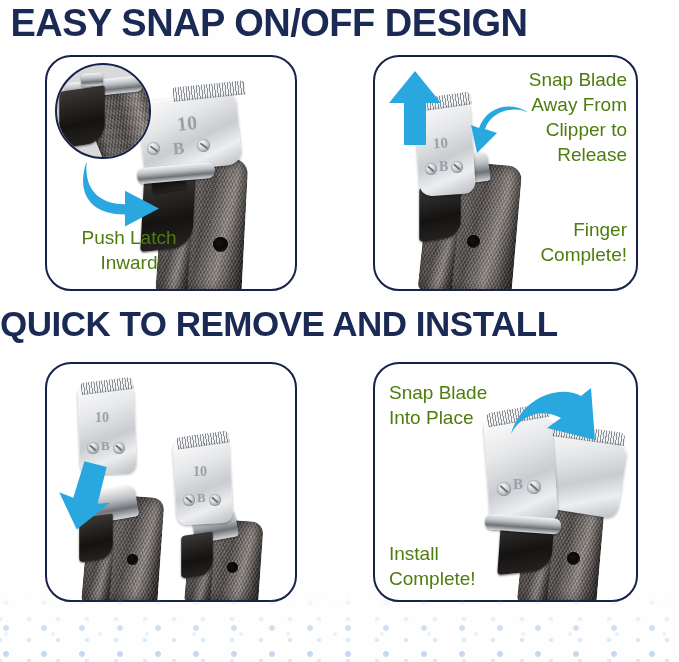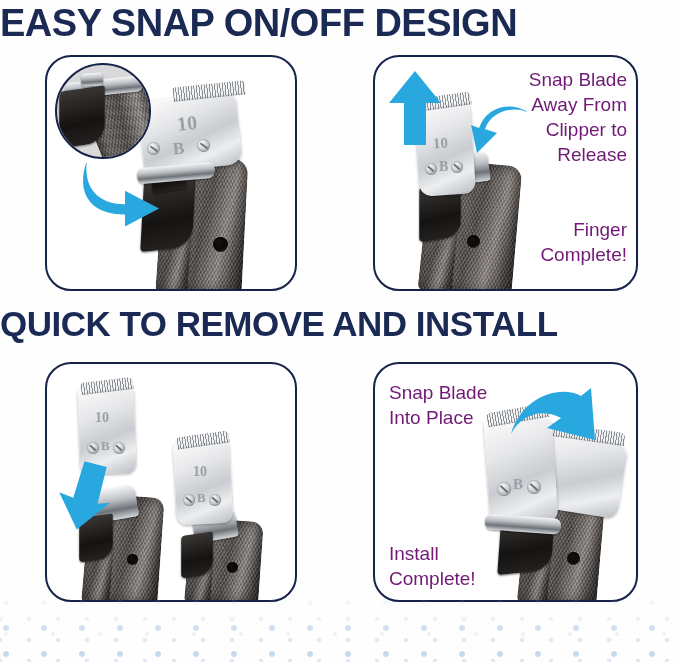--- a/index.html
+++ b/index.html
@@ -31,20 +31,21 @@
     background-position: 0 0, 11px 7px, 23px 3px;
     -webkit-mask-image: linear-gradient(to bottom, rgba(0,0,0,0) 0%, rgba(0,0,0,0.55) 28%, rgba(0,0,0,1) 70%);
     mask-image: linear-gradient(to bottom, rgba(0,0,0,0) 0%, rgba(0,0,0,0.55) 28%, rgba(0,0,0,1) 70%);
   }
 
   
   .heading {
     position: absolute;
     left: 0;
     width: 538px;
+    text-align: center;
     color: #1b2a54;
     font-family: "Liberation Sans", sans-serif;
     font-weight: bold;
     letter-spacing: -0.5px;
     white-space: nowrap;
   }
   #heading-1 { top: 2px;   font-size: 38px; }
   #heading-2 { top: 304px; font-size: 35px; }
 
   
@@ -56,21 +57,21 @@
     overflow: hidden;
   }
   #panel-tl { left: 45px;  top: 55px;  width: 248px; height: 232px; }
   #panel-tr { left: 373px; top: 55px;  width: 261px; height: 232px; }
   #panel-bl { left: 45px;  top: 362px; width: 248px; height: 236px; }
   #panel-br { left: 373px; top: 362px; width: 261px; height: 236px; }
 
   
   .caption {
     position: absolute;
-    color: #701a75;
+    color: #4d7c0f;
     font-family: "Liberation Sans", sans-serif;
     font-size: 19px;
     line-height: 25px;
     font-weight: normal;
     white-space: pre-line;
   }
   .cap-center { text-align: center; }
   .cap-right  { text-align: right; }
   .cap-left   { text-align: left; }
 
@@ -186,20 +187,22 @@
       <div class="latch-dark" style="left:2px; top:24px; width:46px; height:56px; border-radius:4px 2px 18px 4px; transform:rotate(-8deg) skewX(-8deg);"></div>
       <div class="latch-metal" style="left:24px; top:8px; width:22px; height:13px; border-radius:4px; transform:rotate(-4deg);"></div>
     </div>
 
     <div class="arrow" style="left:30px; top:106px; width:86px; height:72px;">
       <svg viewBox="0 0 86 72" width="86" height="72" aria-hidden="true">
         <path d="M10 6 C6 40, 22 58, 48 58 L48 42 L82 63 L48 84 L48 70 C14 70, -2 46, 10 6 Z" fill="#29a8e0" transform="translate(0,-8) scale(1,0.85)"></path>
       </svg>
     </div>
 
+    <div class="caption cap-center" id="cap-push-latch">Push Latch
+Inward</div>
   </div>
 
   <div class="panel" id="panel-tr">
 
     <div class="body-shell art" style="left:62px; top:106px; width:80px; height:130px; border-radius:16px 14px 4px 4px; transform:rotate(5deg);"></div>
     <div class="body-shell art" style="left:48px; top:126px; width:34px; height:110px; border-radius:16px 2px 2px 8px; transform:rotate(6deg);"></div>
     <div class="body-hole" style="left:92px; top:178px; width:13px; height:13px;"></div>
 
     <div class="latch-metal art" style="left:76px; top:96px; width:38px; height:30px; border-radius:6px 8px 3px 3px; transform:rotate(-8deg);"></div>
     <div class="latch-dark art" style="left:44px; top:128px; width:42px; height:54px; border-radius:4px 2px 16px 4px; transform:rotate(-8deg) skewX(-8deg);"></div>

